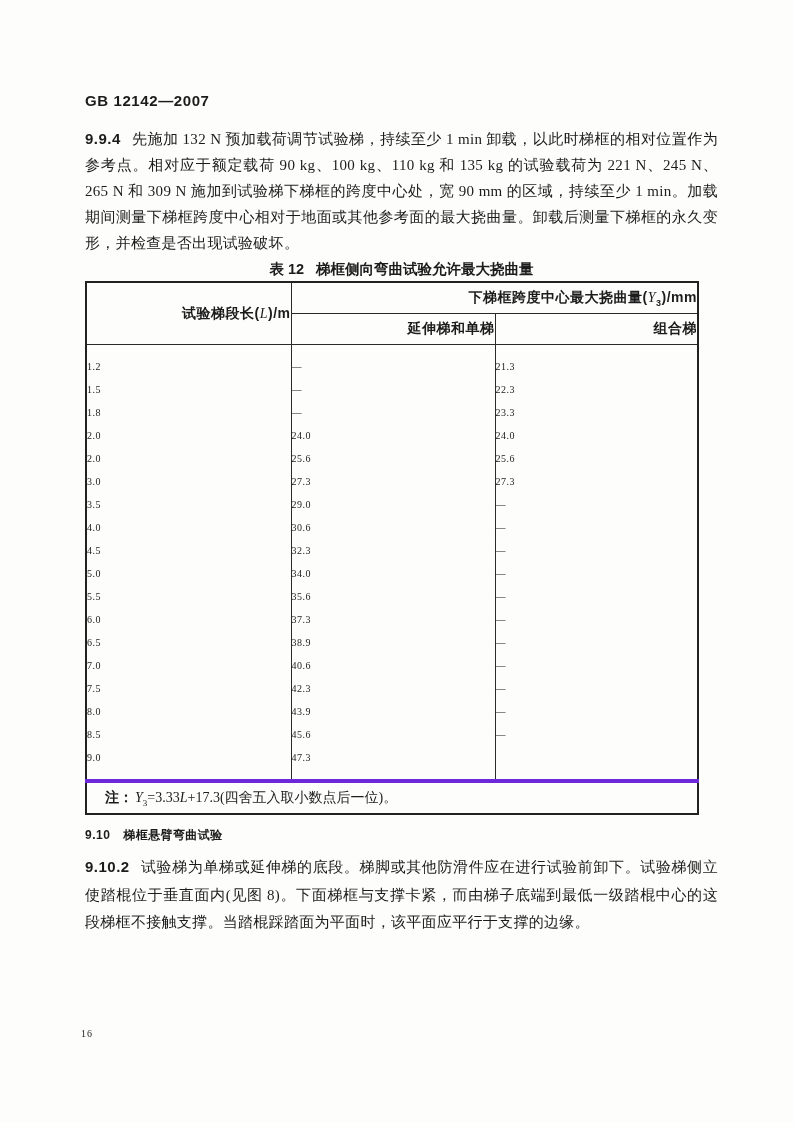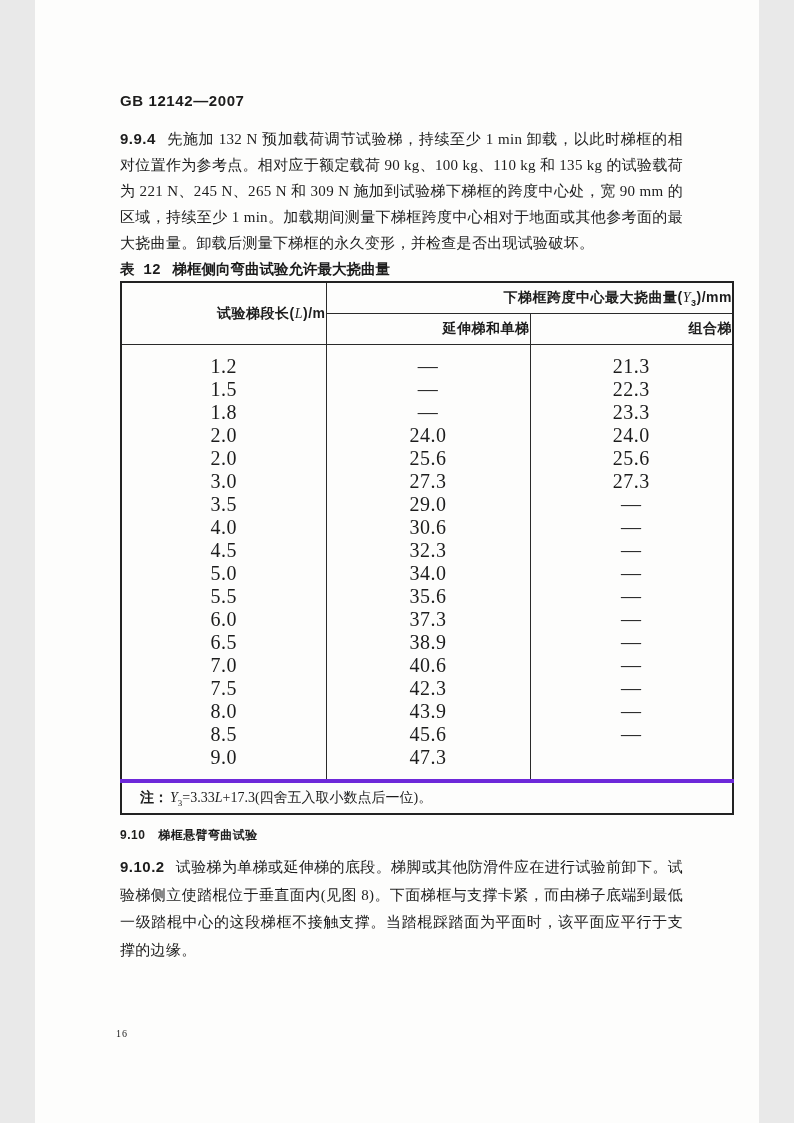--- a/index.html
+++ b/index.html
@@ -1,18 +1,18 @@
 <!DOCTYPE html>
 <html><head>
 <meta charset="utf-8">
 <style>
   html, body { margin: 0; padding: 0; background: #e9e9e9; }
   .page {
     position: relative;
-    width: 724px; height: 1123px;
+    width: 794px; height: 1123px;
     margin: 0 auto;
     background: #fdfdfc;
     color: #1c1c1c;
     font-family: "Liberation Serif", "DejaVu Serif", serif;
     box-sizing: border-box;
     padding: 92px 76px 0 85px;
     overflow: hidden;
   }
   .doc-code {
     font-family: "Liberation Sans", "DejaVu Sans", sans-serif;
@@ -30,21 +30,22 @@
   }
   .para2 { margin-top: 6px; line-height: 27.5px; }
   .secnum {
     font-family: "Liberation Sans", "DejaVu Sans", sans-serif;
     font-weight: bold;
     margin-right: 11px;
     letter-spacing: 0.5px;
   }
   .caption {
     margin: 4px 0 3px 0;
-    font-family: Liberation Mono, monospace;
+    text-align: center;
+    font-family: Liberation Sans, sans-serif;
     font-weight: bold;
     font-size: 14.5px;
     height: 18px;
   }
   .caption .cap-label { margin-right: 12px; }
   table.t12 {
     width: 612px;
     border-collapse: collapse;
     table-layout: fixed;
     border: 2px solid #222;
@@ -58,26 +59,25 @@
     font-weight: bold;
     font-size: 14px;
     height: 30px;
     border: 1px solid #2a2a2a;
     text-align: right;
     vertical-align: middle;
     padding: 0;
     letter-spacing: 0.5px;
   }
   .t12 tbody td {
-    text-align: center;
     vertical-align: middle;
     height: 23px;
     padding: 0;
     border: none;
-    font-size: 20px;
+    font-size: 10px;
     letter-spacing: 0.5px;
   }
   .t12 tbody td + td { border-left: 1px solid #2a2a2a; }
   .t12 tbody tr.first td { padding-top: 10px; }
   .t12 tbody tr.last td { padding-bottom: 10px; }
   .t12 tfoot td {
     border-top: 4px solid #6d28d9;
     height: 30px;
     vertical-align: middle;
     text-align: left;

